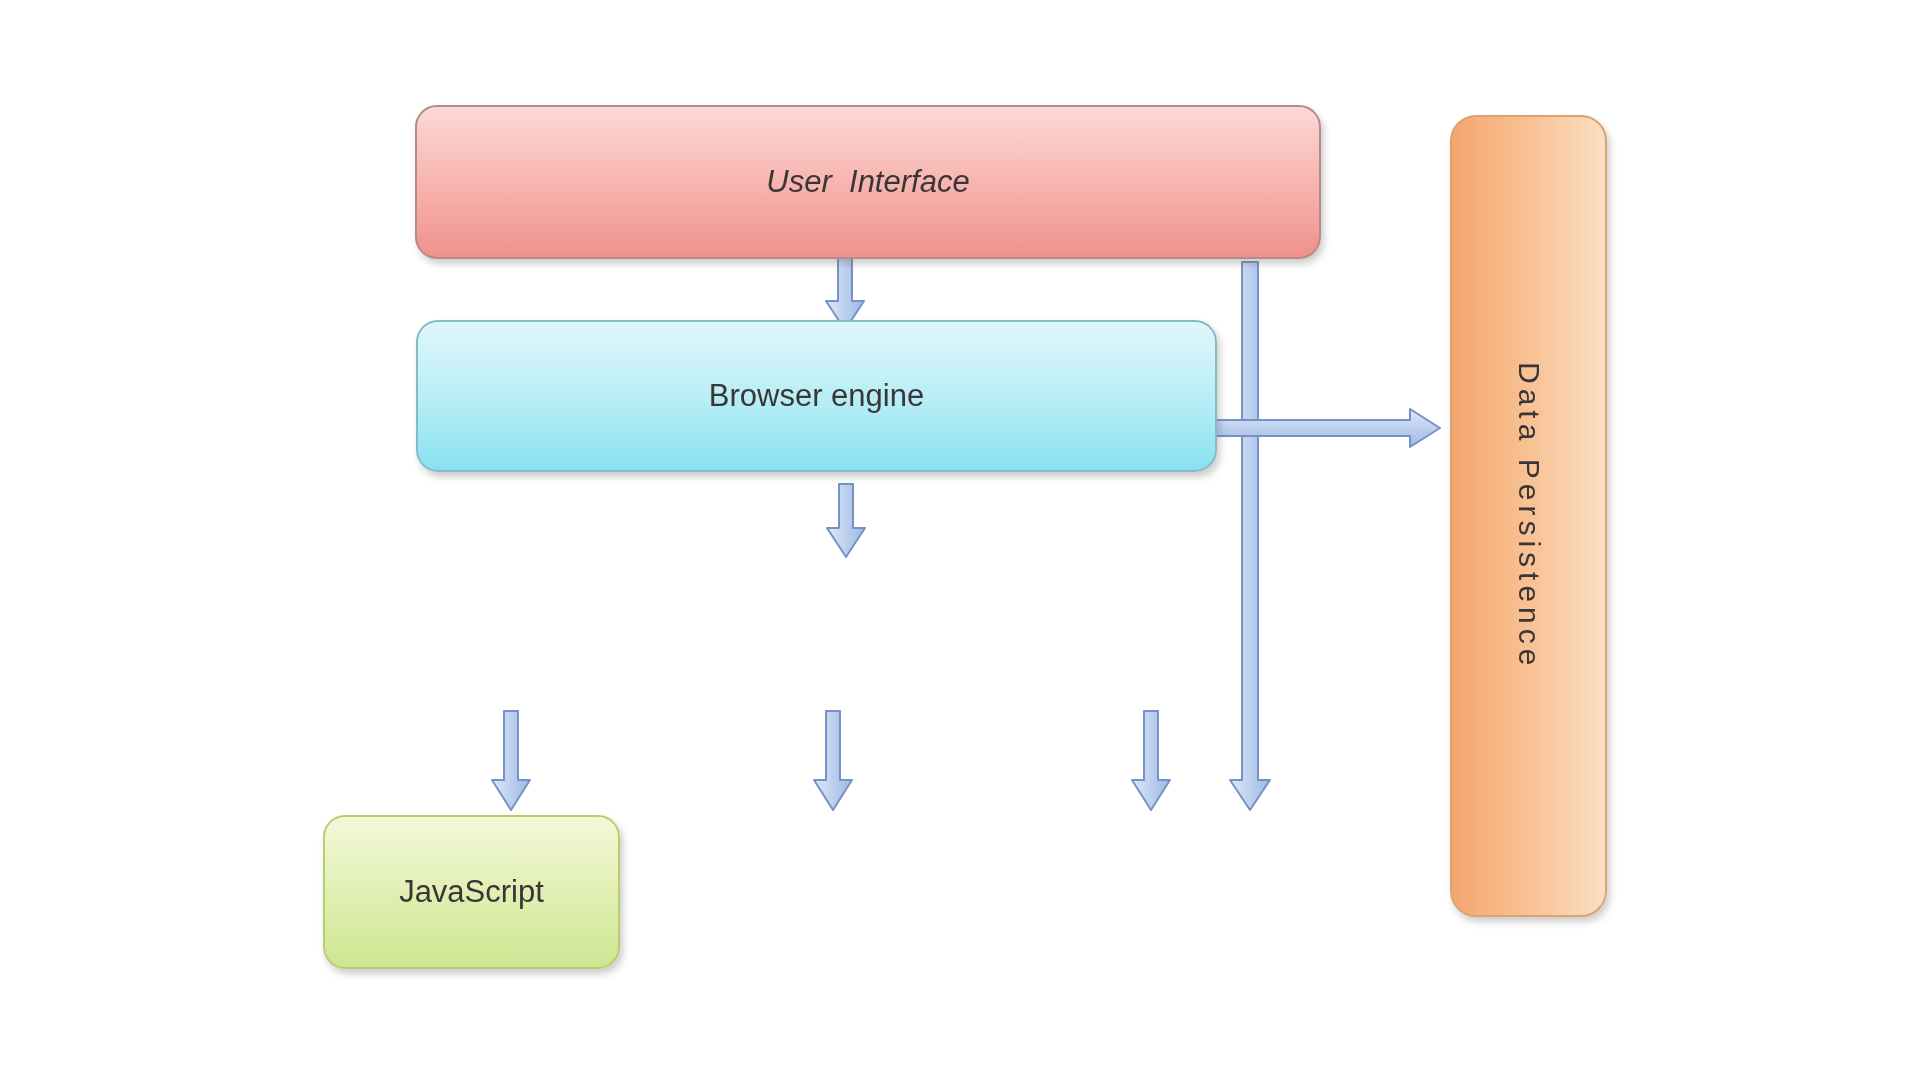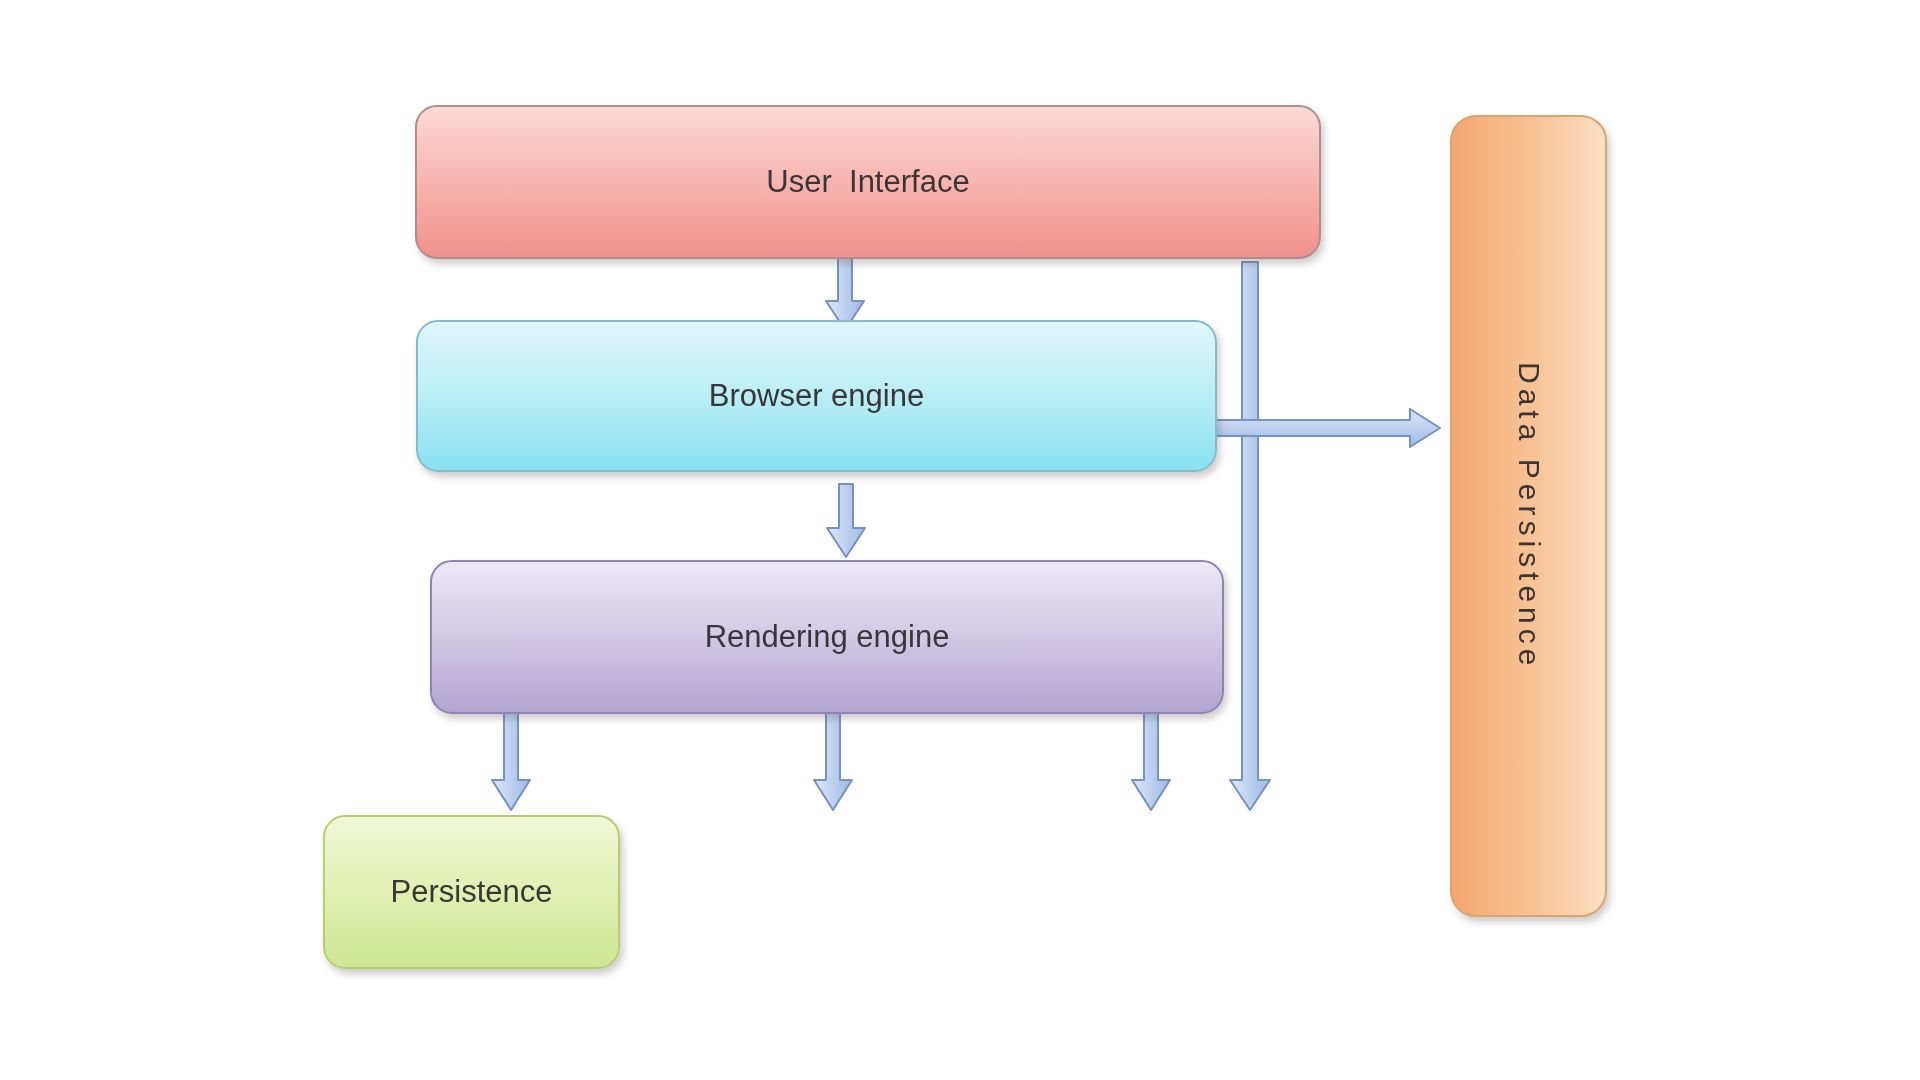--- a/index.html
+++ b/index.html
@@ -45,20 +45,21 @@
     white-space: pre;
     writing-mode: vertical-rl;
     font-size: 30px;
     letter-spacing: 5px;
   }
 
   .node-user-interface {
     left: 415px; top: 105px; width: 902px; height: 150px;
     background: linear-gradient(to bottom, #fcd9d6 0%, #f8b5b0 50%, #ef918c 100%);
     border: 2px solid #b38c8a;
+    font-style: italic;
   }
   .node-browser-engine {
     left: 416px; top: 320px; width: 797px; height: 148px;
     background: linear-gradient(to bottom, #e0f7fb 0%, #baeef6 50%, #88e1f0 100%);
     border: 2px solid #86bac9;
   }
   .node-rendering-engine {
     left: 430px; top: 560px; width: 790px; height: 150px;
     background: linear-gradient(to bottom, #ece8f4 0%, #d3cae6 48%, #b2a5d1 100%);
     border: 2px solid #9182b6;
@@ -118,26 +119,23 @@
   </svg>
 
   <div class="node node-user-interface">
     <span class="lbl">User  Interface</span>
   </div>
 
   <div class="node node-browser-engine">
     <span class="lbl">Browser engine</span>
   </div>
 
-  <div class="node node-rendering-engine">
-    <span class="lbl">Rendering engine</span>
-  </div>
 
   <div class="node node-networking">
-    <span class="lbl">Persistence</span>
+    <span class="lbl">JavaScript</span>
   </div>
 
 
 
   <div class="node node-data-persistence">
     <span class="lbl vertical">Data Persistence</span>
   </div>
 
 </div>
 

